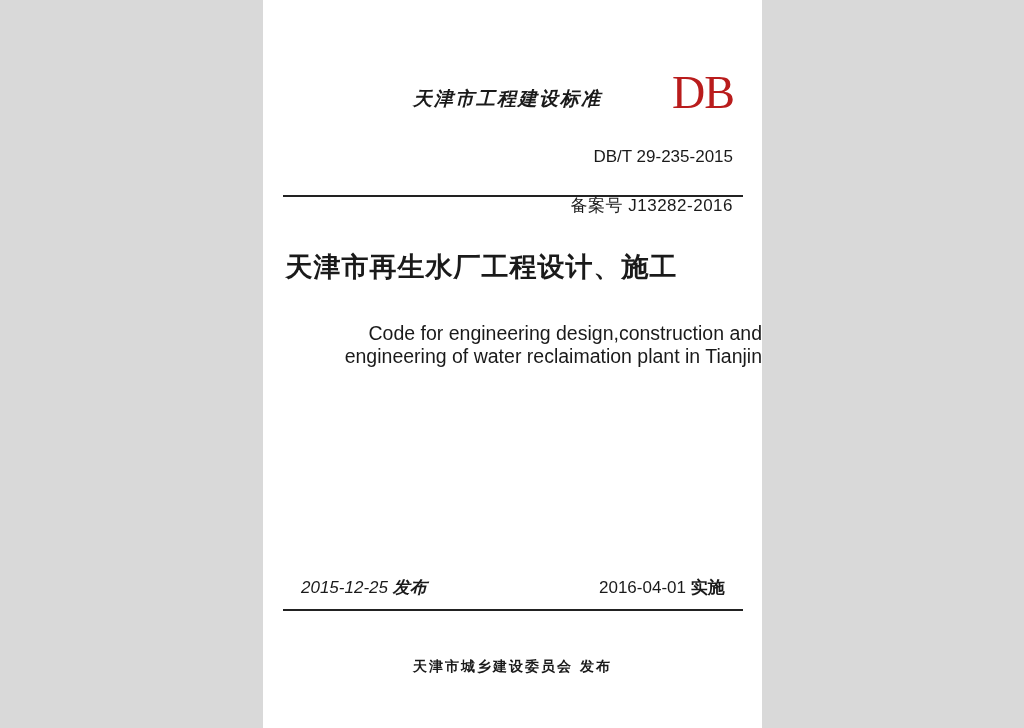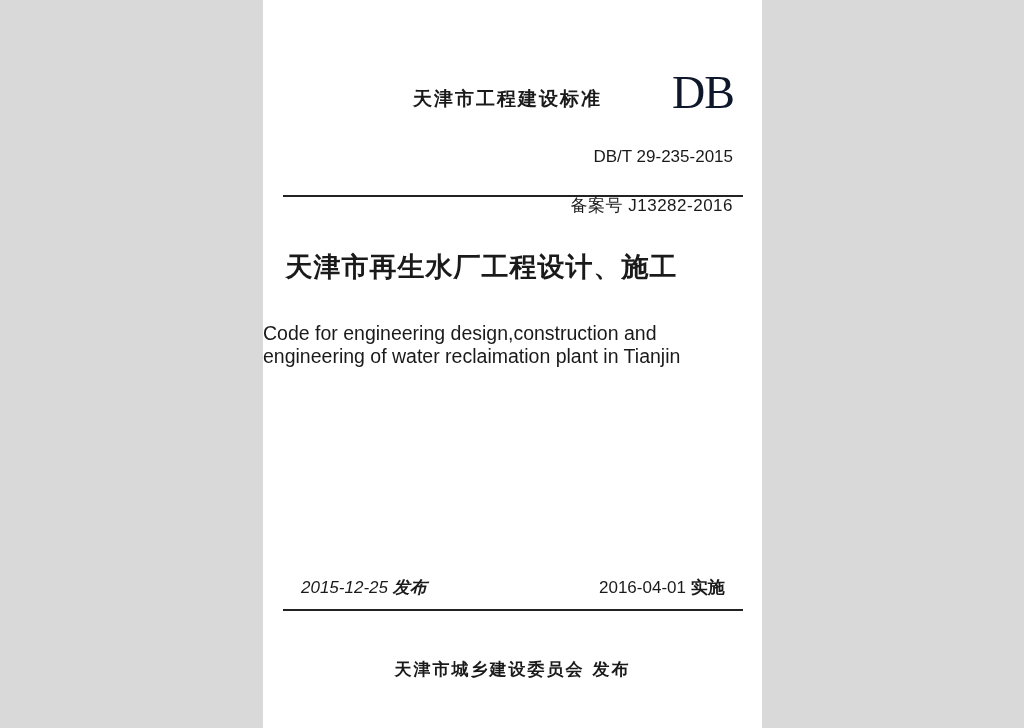--- a/index.html
+++ b/index.html
@@ -22,27 +22,28 @@
       width: 499px;
       height: 728px;
       background: #ffffff;
     }
     .abs { position: absolute; white-space: nowrap; }
     .series-title {
       left: 150px; top: 86px;
       font-size: 19px;
       font-weight: bold;
       letter-spacing: 2px;
+      font-style: italic;
     }
     .db-mark {
       left: 409px; top: 66px;
       font-family: "Liberation Serif", "DejaVu Serif", serif;
       font-size: 46px;
       font-weight: normal;
-      color: #0f172a;
+      color: #b91c1c;
       letter-spacing: -1px;
     }
     .std-no {
       right: 29px; top: 147px;
       font-size: 17px;
       text-align: left;
       font-family: "Liberation Sans", sans-serif;
     }
     .record-no {
       right: 29px; top: 170px;
@@ -63,21 +64,21 @@
     .rule-bottom { top: 609px; }
     .title-cn {
       left: 0; width: 437px; text-align: center;
       font-size: 27px;
       font-weight: bold;
       letter-spacing: 1px;
     }
     .title-cn-1 { top: 249px; }
     .title-cn-2 { top: 284px; }
     .title-en {
-      left: 0; width: 499px; text-align: left;
+      left: 0; width: 499px; text-align: right;
       font-family: "Liberation Sans", sans-serif;
       font-size: 19.5px;
       color: #1a1a1a;
     }
     .title-en-1 { top: 322px; }
     .title-en-2 { top: 345px; }
     .issue-date {
       left: 38px; top: 576px;
       font-size: 17px;
       font-family: "Liberation Sans", sans-serif;
@@ -85,21 +86,21 @@
     }
     .impl-date {
       left: 297px; top: 576px;
       font-size: 17px;
       font-family: "Liberation Sans", sans-serif;
       margin-left: 39px;
     }
     .publisher {
       left: 0; width: 499px; text-align: center;
       top: 658px;
-      font-size: 17px;
+      font-size: 14px;
       font-weight: bold;
       letter-spacing: 2px;
     }
     .cn { font-family: "DejaVu Sans", sans-serif; font-weight: bold; }
   </style>
 </head>
 <body>
 
 <div class="page">
 

